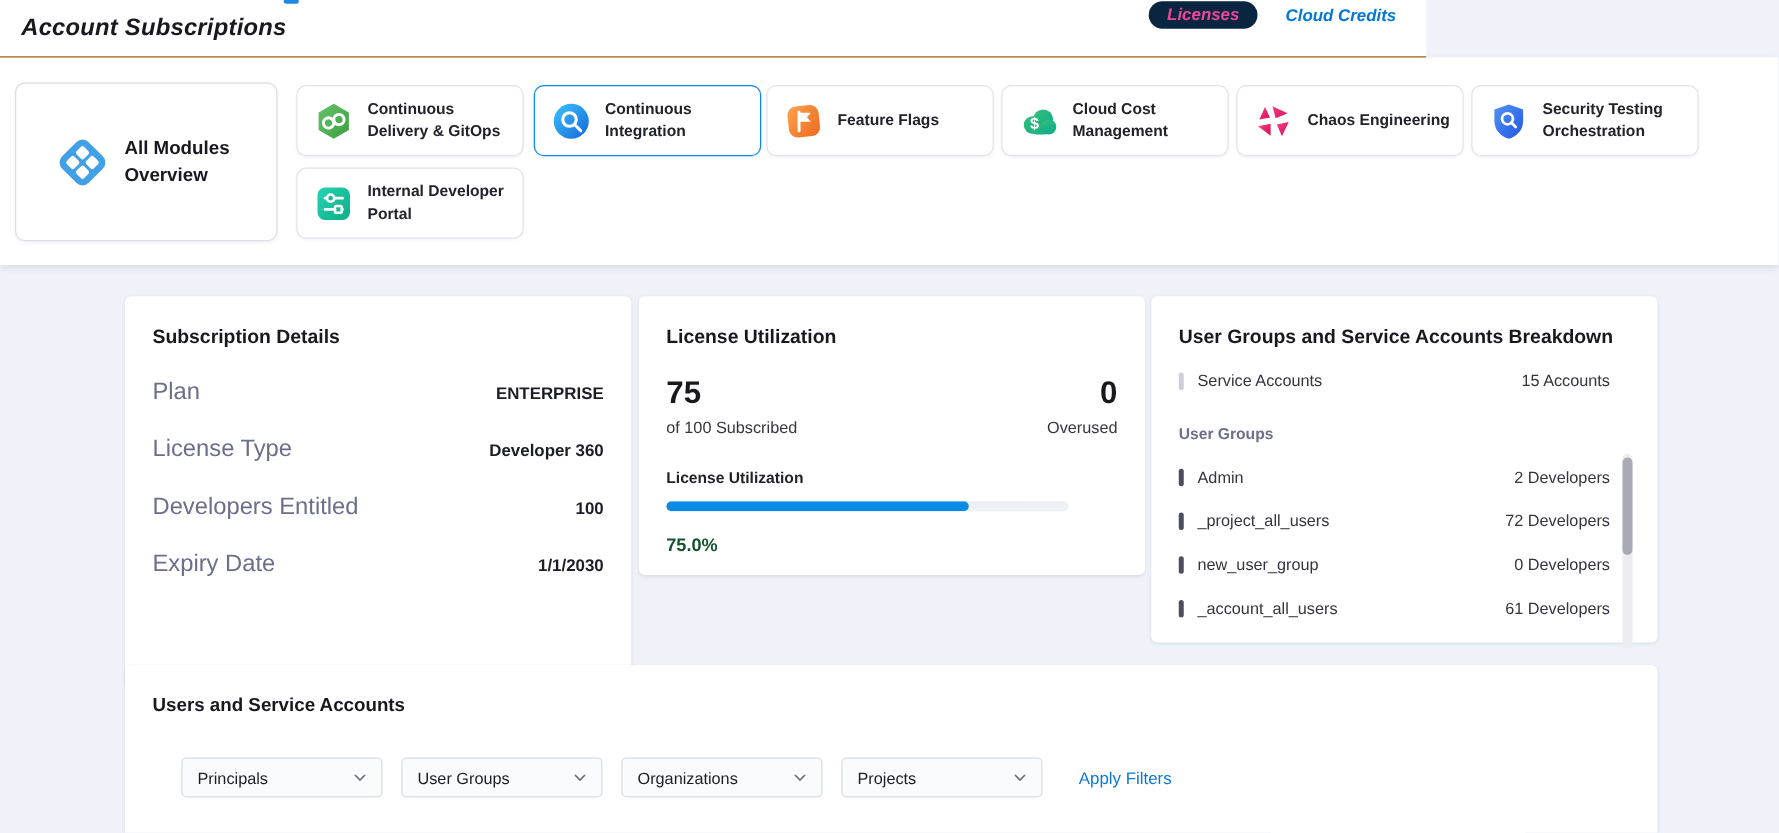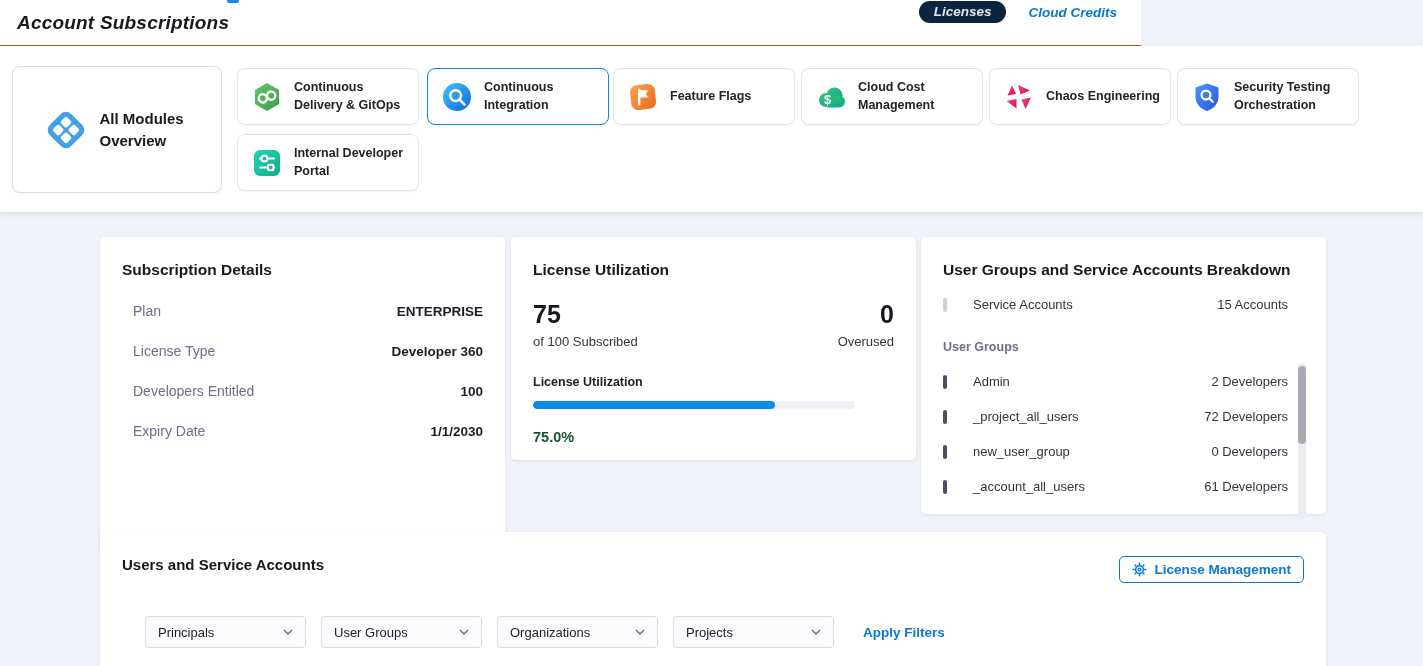--- a/index.html
+++ b/index.html
@@ -5,21 +5,21 @@
   * { margin:0; padding:0; box-sizing:border-box; }
   html,body { width:1423px; height:666px; overflow:hidden; }
   body { font-family:"Liberation Sans", sans-serif; background:#eff3f9; position:relative; color:#1c1d26; }
 
   
   .header { position:absolute; top:0; left:0; width:1141px; height:46px; background:#fff;
             border-bottom:1px solid #a16207; z-index:5;font-style:italic; }
   .page-title { position:absolute; left:17px; top:12px; font-size:19px; font-weight:700; color:#18181f; letter-spacing:.2px; }
   .nav-frag { position:absolute; left:227px; top:0; width:12px; height:3px; background:#1f87e5; border-radius:0 0 2px 2px; }
   .hdr-right { position:absolute; right:24px; top:0; display:flex; align-items:center; gap:22px; height:24px; }
-  .pill-licenses { background:#0a2540; color:#e5e5e5; font-size:13.5px; font-weight:700;
+  .pill-licenses { background:#0a2540; color:#ec4899; font-size:13.5px; font-weight:700;
                    border-radius:13px; padding:4px 15px; line-height:1; cursor:pointer; }
   .link-credits { color:#0278d5; font-size:13.5px; font-weight:700; cursor:pointer; }
 
   
   .module-strip { position:absolute; top:46px; left:0; width:1423px; height:166px; background:#fff;
                   box-shadow:0 2px 5px rgba(96,97,112,.14); z-index:4; }
   .overview-tile { position:absolute; left:12px; top:20px; width:210px; height:127px; background:#fff;
                    border:1px solid #dcdee8; border-radius:8px; box-shadow:0 1px 3px rgba(40,41,61,.06);
                    display:flex; align-items:center; justify-content:center; gap:11px; cursor:pointer; }
   .overview-label { font-size:15px; font-weight:700; color:#18181f; line-height:1.45; width:92px; }
@@ -31,60 +31,60 @@
   .tile-icon { width:32px; height:32px; flex:0 0 32px; display:flex; }
 
   
   .main { position:absolute; top:212px; left:0; width:1423px; height:454px; background:#eff3f9; }
   .card { position:absolute; background:#fff; border-radius:5px; box-shadow:0 1px 3px rgba(40,41,61,.10); }
   .card-title { font-size:15.5px; font-weight:700; color:#18181f; }
 
   
   .card-subs { left:100px; top:25px; width:405px; height:311px; padding:24px 22px; }
   .kv-row { display:flex; justify-content:space-between; align-items:baseline; margin-top:24px; }
-  .kv-label { font-size:14px; color:#6c6e8a;margin-left:11px; }
+  .kv-label { font-size:19px; color:#6c6e8a; }
   .kv-value { font-size:13.5px; font-weight:700; color:#1c1d26; }
 
   
   .card-util { left:511px; top:25px; width:405px; height:223px; padding:24px 22px; }
   .util-nums { display:flex; justify-content:space-between; margin-top:22px; }
   .util-big { font-size:25px; font-weight:700; color:#18181f; line-height:1.1; }
   .util-cap { font-size:13px; color:#34353f; margin-top:5px; }
   .util-right { text-align:right; }
   .bar-label { font-size:12.5px; font-weight:700; color:#22222a; margin-top:26px; }
   .bar-track { margin-top:12px; width:322px; height:8px; background:#eef0f6; border-radius:4px; overflow:hidden; }
   .bar-fill { height:8px; background:#0b8ce4; border-radius:4px; width:0; }
   .util-pct { margin-top:20px; font-size:14.5px; font-weight:700; color:#14532d; }
 
   
   .card-bkdn { left:921px; top:25px; width:405px; height:277px; padding:24px 22px 18px 22px; }
   .bk-row { display:flex; align-items:center; margin-top:18px; padding-right:16px; }
   .bk-row.group { margin-top:15px; }
   .marker { width:4px; height:14px; border-radius:2px; flex:0 0 4px; }
   .marker.light { background:#cdced9; }
   .marker.dark  { background:#4c4e5f; }
-  .bk-name { font-size:13px; color:#33343f; margin-left:26px; }
+  .bk-name { font-size:13px; color:#33343f; margin-left:11px; }
   .bk-val { margin-left:auto; font-size:13px; color:#33343f; }
   .bk-heading { margin-top:28px; font-size:12.5px; font-weight:700; color:#6c6e8a; }
   .bk-scroll { position:absolute; right:20px; top:126px; width:8px; height:156px; background:#ececf1; border-radius:4px; }
   .bk-thumb { position:absolute; left:0; top:3px; width:8px; height:78px; background:#a9aab4; border-radius:4px; }
   .bk-rows { margin-top:4px; }
   .bk-rows .bk-row { margin-top:20px; }
 
   
   .card-users { left:100px; top:320px; width:1226px; height:200px; padding:24px 22px; border-radius:5px 5px 0 0; }
   .users-head { display:flex; align-items:flex-start; justify-content:space-between; }
   .users-title { font-size:15px; font-weight:700; color:#18181f; }
   .btn-license-mgmt { display:flex; align-items:center; gap:7px; border:1px solid #0b78d5; border-radius:5px;
                       padding:5px 12px; color:#0b78d5; font-size:13.5px; font-weight:600; background:#fff; cursor:pointer; }
   .filters-row { display:flex; align-items:center; margin-top:33px; margin-left:23px; gap:15px; }
   .dropdown { width:161px; height:32px; background:#fafbfd; border:1px solid #d9dbe8; border-radius:4px;
               display:flex; align-items:center; justify-content:space-between; padding:0 12px; cursor:pointer; }
   .dd-label { font-size:13px; color:#1c1d26; }
-  .apply-filters { margin-left:14px; color:#0b78d5; font-size:13.5px; font-weight:700; cursor:pointer; }
+  .apply-filters { margin-left:14px; color:#0b78d5; font-size:13.5px; font-weight:400; cursor:pointer; }
 </style>
 </head>
 <body>
 
 <div class="header">
   <div class="nav-frag"></div>
   <div class="page-title">Account Subscriptions</div>
   <div class="hdr-right">
     <div class="pill-licenses">Licenses</div>
     <div class="link-credits">Cloud Credits</div>
@@ -311,39 +311,20 @@
       </div>
     </div>
     <div class="bk-scroll">
       <div class="bk-thumb"></div>
     </div>
   </div>
 
   <div class="card card-users">
     <div class="users-head">
       <div class="users-title">Users and Service Accounts</div>
-      <button class="btn-license-mgmt">
-        <span style="display:flex">
-          <svg width="15" height="15" viewBox="0 0 16 16">
-            <g fill="#0b78d5">
-              <rect x="7.2" y="0.6" width="1.6" height="2.6" rx="0.6"></rect>
-              <rect x="7.2" y="0.6" width="1.6" height="2.6" rx="0.6" transform="rotate(45 8 8)"></rect>
-              <rect x="7.2" y="0.6" width="1.6" height="2.6" rx="0.6" transform="rotate(90 8 8)"></rect>
-              <rect x="7.2" y="0.6" width="1.6" height="2.6" rx="0.6" transform="rotate(135 8 8)"></rect>
-              <rect x="7.2" y="0.6" width="1.6" height="2.6" rx="0.6" transform="rotate(180 8 8)"></rect>
-              <rect x="7.2" y="0.6" width="1.6" height="2.6" rx="0.6" transform="rotate(225 8 8)"></rect>
-              <rect x="7.2" y="0.6" width="1.6" height="2.6" rx="0.6" transform="rotate(270 8 8)"></rect>
-              <rect x="7.2" y="0.6" width="1.6" height="2.6" rx="0.6" transform="rotate(315 8 8)"></rect>
-            </g>
-            <circle cx="8" cy="8" r="4.1" fill="none" stroke="#0b78d5" stroke-width="1.6"></circle>
-            <circle cx="8" cy="8" r="1.5" fill="none" stroke="#0b78d5" stroke-width="1.4"></circle>
-          </svg>
-        </span>
-        <span>License Management</span>
-      </button>
     </div>
     <div class="filters-row">
       <div class="dropdown">
         <span class="dd-label">Principals</span>
         <span style="display:flex">
           <svg width="10" height="6" viewBox="0 0 10 6">
               <path d="M1 1 L5 5 L9 1" stroke="#6b6d85" stroke-width="1.4" fill="none"></path>
             </svg>
         </span>
       </div>

